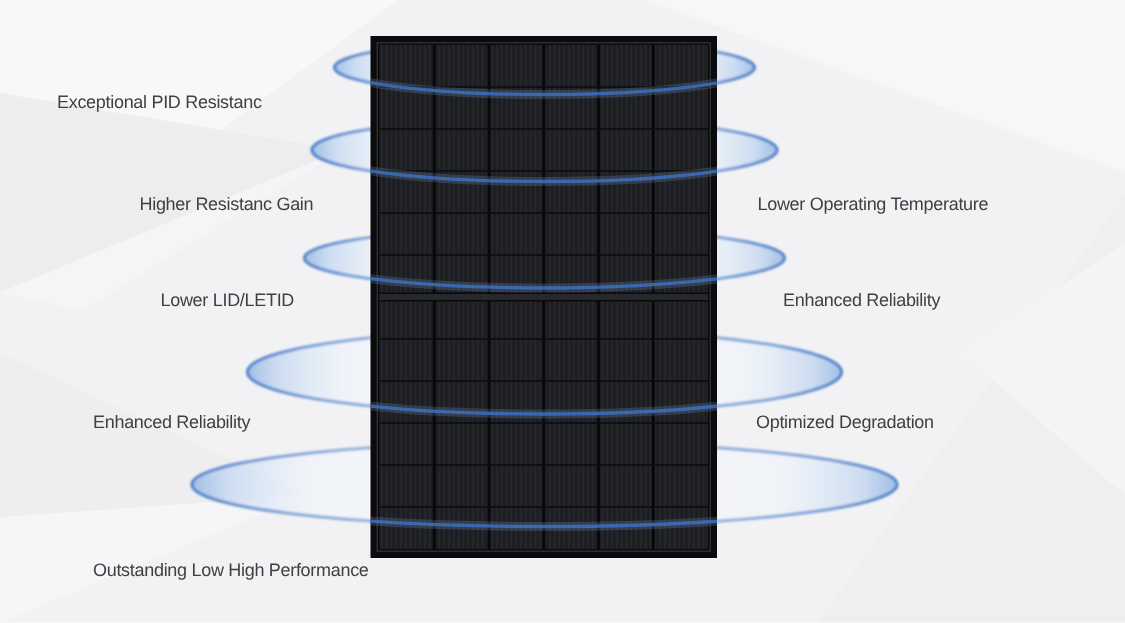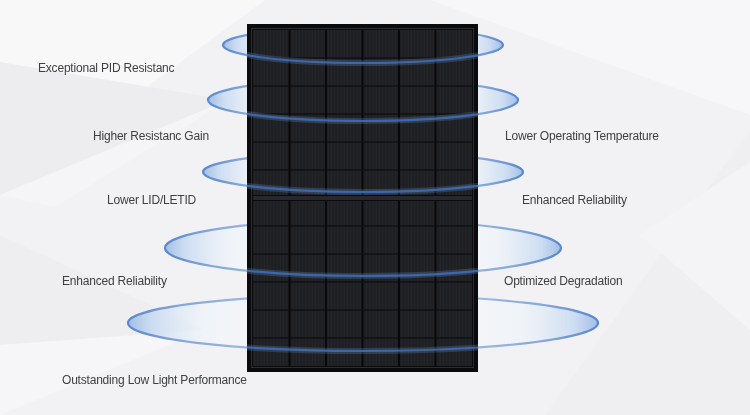--- a/index.html
+++ b/index.html
@@ -126,19 +126,19 @@
         <path d="M165,248 A198,28 0 0 0 561,248"></path>
         <path d="M128,323 A235,28 0 0 0 598,323"></path>
       </g>
     </g>
   </svg>
 
   <div class="feature-label ll1">Exceptional PID Resistanc</div>
   <div class="feature-label ll2">Higher Resistanc Gain</div>
   <div class="feature-label ll3">Lower LID/LETID</div>
   <div class="feature-label ll4">Enhanced Reliability</div>
-  <div class="feature-label ll5">Outstanding Low Light Performance</div>
+  <div class="feature-label ll5">Outstanding Low High Performance</div>
 
   <div class="feature-label rl2">Lower Operating Temperature</div>
   <div class="feature-label rl3">Enhanced Reliability</div>
   <div class="feature-label rl4">Optimized Degradation</div>
 
 </div>
 
 </body></html>

